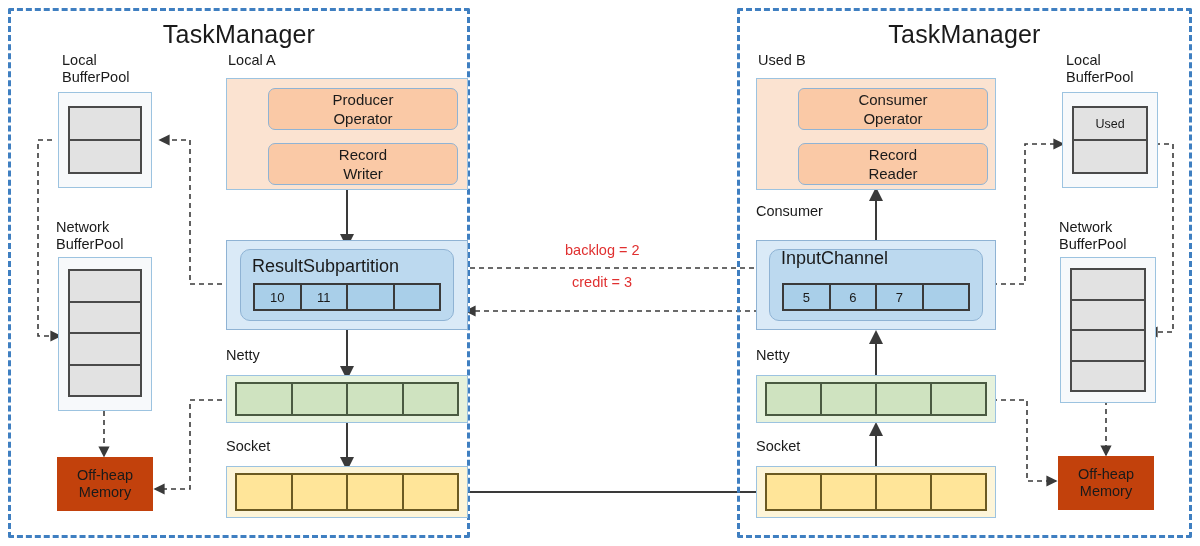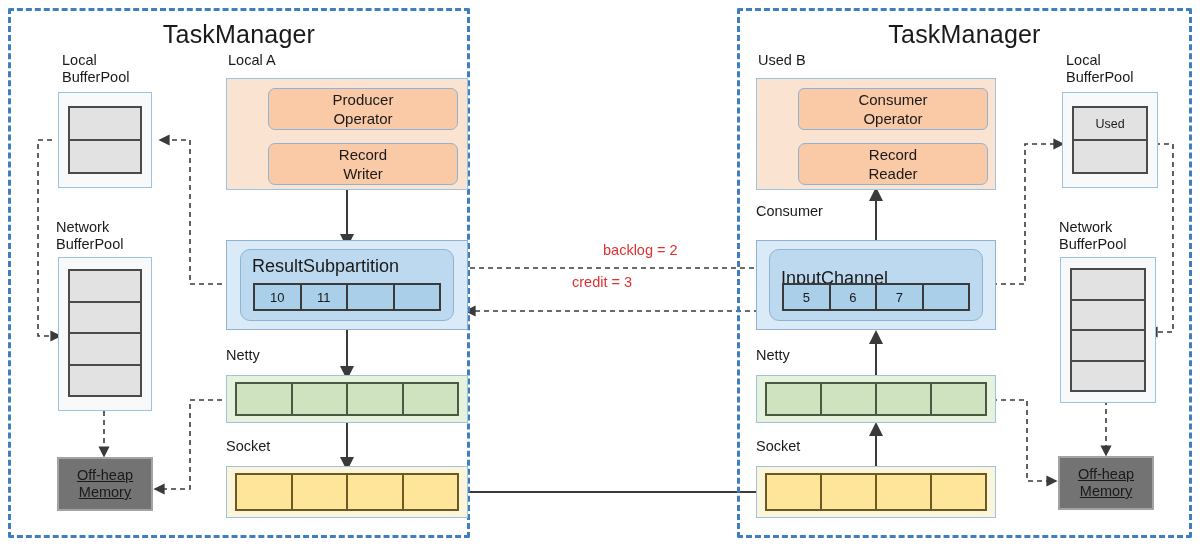--- a/index.html
+++ b/index.html
@@ -11,23 +11,23 @@
   .tm-title{position:absolute;font-size:25px;color:#1a1a1a;text-align:center;letter-spacing:.2px;}
 
   .cap{position:absolute;font-size:14.5px;color:#1a1a1a;line-height:17px;white-space:pre-line;}
 
   
   .pool-outer{position:absolute;box-sizing:border-box;border:1.3px solid #9cc3e0;background:#f7f9fb;}
   .cellstack{position:absolute;box-sizing:border-box;border:2px solid #4a4a4a;background:#e2e2e2;display:flex;flex-direction:column;}
   .cellstack > .c{flex:1;box-sizing:border-box;border-bottom:2px solid #4a4a4a;display:flex;align-items:center;justify-content:center;font-size:12.5px;color:#1a1a1a;}
   .cellstack > .c:last-child{border-bottom:none;}
 
-  .offheap{position:absolute;box-sizing:border-box;border:2px solid #a3a3a3;background:#737373;
+  .offheap{position:absolute;box-sizing:border-box;border:2px solid #c2410c;background:#c2410c;
            display:flex;flex-direction:column;align-items:center;justify-content:center;
-           font-size:14.5px;line-height:17px;text-align:center;color:#1a1a1a;text-decoration:underline;}
+           font-size:14.5px;line-height:17px;text-align:center;color:#1a1a1a;}
 
   
   .task-box{position:absolute;box-sizing:border-box;border:1.3px solid #9cc3e0;background:#fbe3d1;}
   .op-box{position:absolute;box-sizing:border-box;border:1.3px solid #8fb3d4;background:#fac9a6;border-radius:7px;
           display:flex;flex-direction:column;align-items:center;justify-content:center;
           font-size:15px;line-height:19px;text-align:center;color:#1a1a1a;margin-left:16px;}
 
   
   .rp-box{position:absolute;box-sizing:border-box;border:1.3px solid #8fb3d4;background:#daeaf7;}
   .rsp-box{position:absolute;box-sizing:border-box;border:1.3px solid #8fb3d4;background:#bcd9ef;border-radius:10px;}
@@ -158,41 +158,41 @@
 
   <div class="cap" style="left:226px;top:438px;width:120px;">Socket</div>
   <div class="socket-outer" style="left:226px;top:466px;width:242px;height:52px;"></div>
   <div class="rowcells yellow" style="left:235px;top:473px;width:224px;height:38px;">
     <div class="c"></div>
     <div class="c"></div>
     <div class="c"></div>
     <div class="c"></div>
   </div>
 
-  <div class="redlabel" style="left:565px;top:242px;margin-left:38px;">backlog = 2</div>
+  <div class="redlabel" style="left:565px;top:242px;">backlog = 2</div>
   <div class="redlabel" style="left:572px;top:274px;">credit = 3</div>
 
   <div class="tm-box" style="left:737px;top:8px;width:455px;height:530px;"></div>
   <div class="tm-title" style="left:737px;top:20px;width:455px;">TaskManager</div>
 
   <div class="cap" style="left:758px;top:52px;width:140px;">Used B</div>
   <div class="task-box" style="left:756px;top:78px;width:240px;height:112px;"></div>
   <div class="op-box" style="left:782px;top:88px;width:190px;height:42px;border-radius:6px;">
     <span>Consumer</span>
     <span>Operator</span>
   </div>
   <div class="op-box" style="left:782px;top:143px;width:190px;height:42px;">
     <span>Record</span>
     <span>Reader</span>
   </div>
 
   <div class="cap" style="left:756px;top:203px;width:200px;">Consumer</div>
   <div class="rp-box" style="left:756px;top:240px;width:240px;height:90px;"></div>
   <div class="rsp-box" style="left:769px;top:249px;width:214px;height:72px;"></div>
-  <div class="rsp-label" style="left:781px;top:268px;">InputChannel</div>
+  <div class="rsp-label" style="left:781px;top:248px;">InputChannel</div>
   <div class="rowcells blue" style="left:782px;top:283px;width:188px;height:28px;">
     <div class="c">5</div>
     <div class="c">6</div>
     <div class="c">7</div>
     <div class="c"></div>
   </div>
 
   <div class="cap" style="left:756px;top:347px;width:120px;">Netty</div>
   <div class="netty-outer" style="left:756px;top:375px;width:240px;height:48px;"></div>
   <div class="rowcells green" style="left:765px;top:382px;width:222px;height:34px;">

